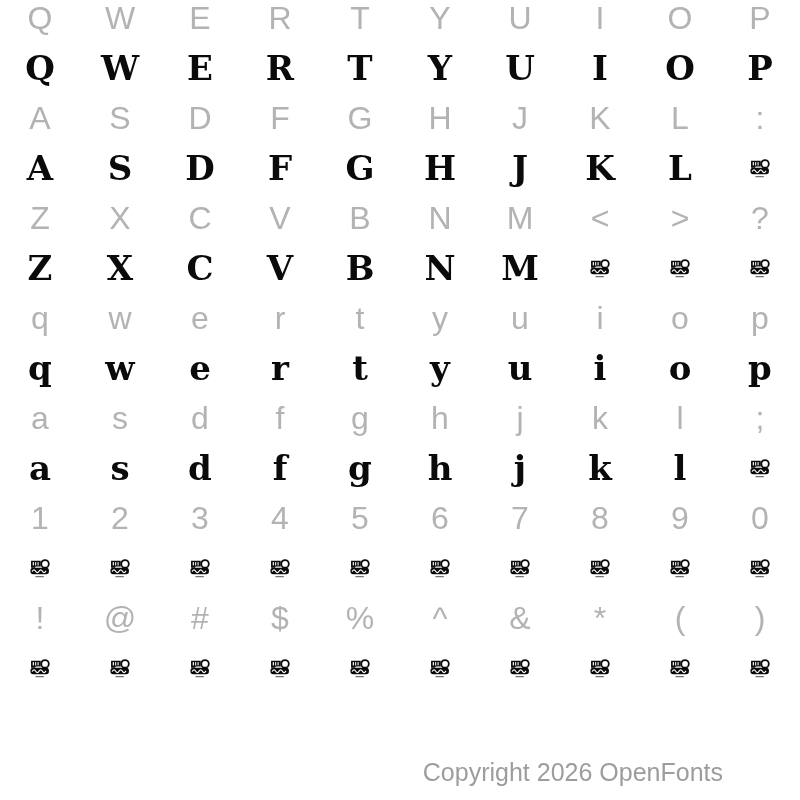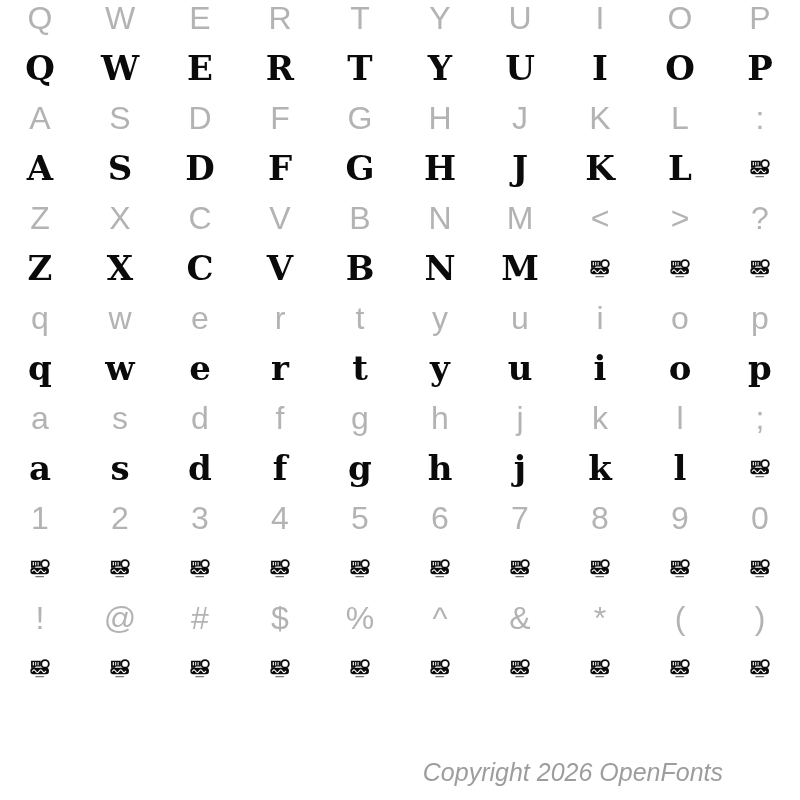--- a/index.html
+++ b/index.html
@@ -56,21 +56,20 @@
   }
   .footer-copyright {
     position: absolute;
     top: 758px;
     right: 77px;
     font-family: "Liberation Sans", sans-serif;
     font-weight: 400;
     font-size: 25px;
     color: #9d9d9d;
     white-space: nowrap;
-    font-style: italic;
   }
 </style>
 </head>
 <body>
 
 <div class="page">
   <div class="glyph-grid">
       <div class="row reference">
         <span class="cell">Q</span>
         <span class="cell">W</span>

